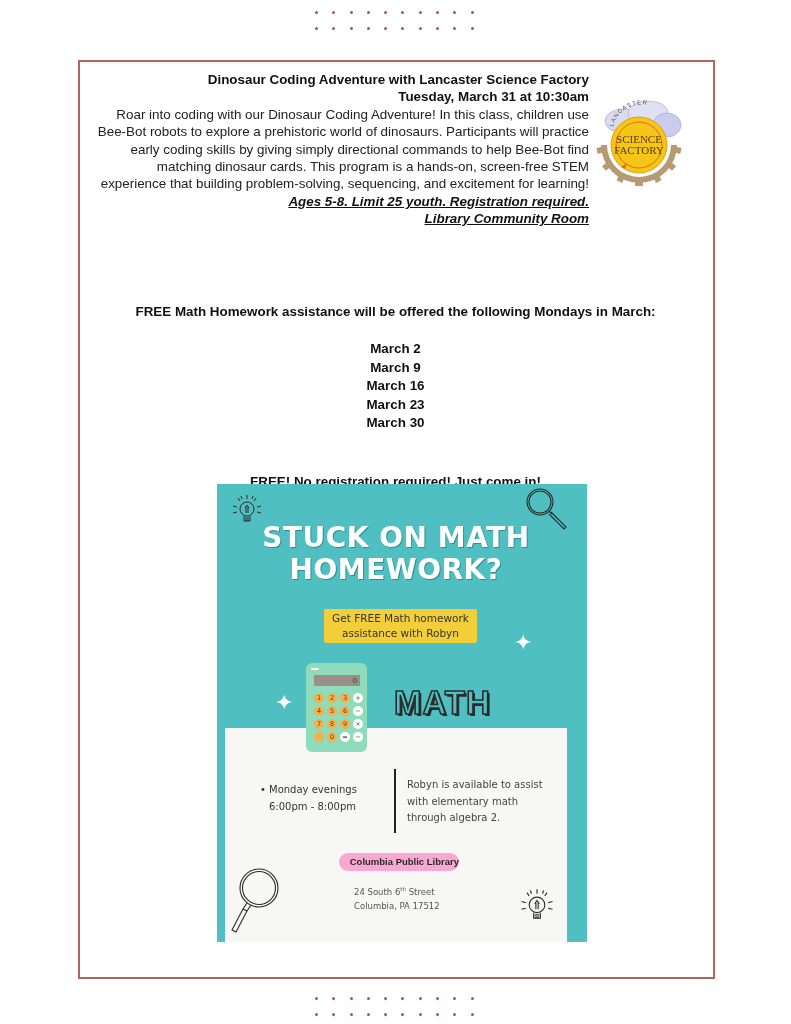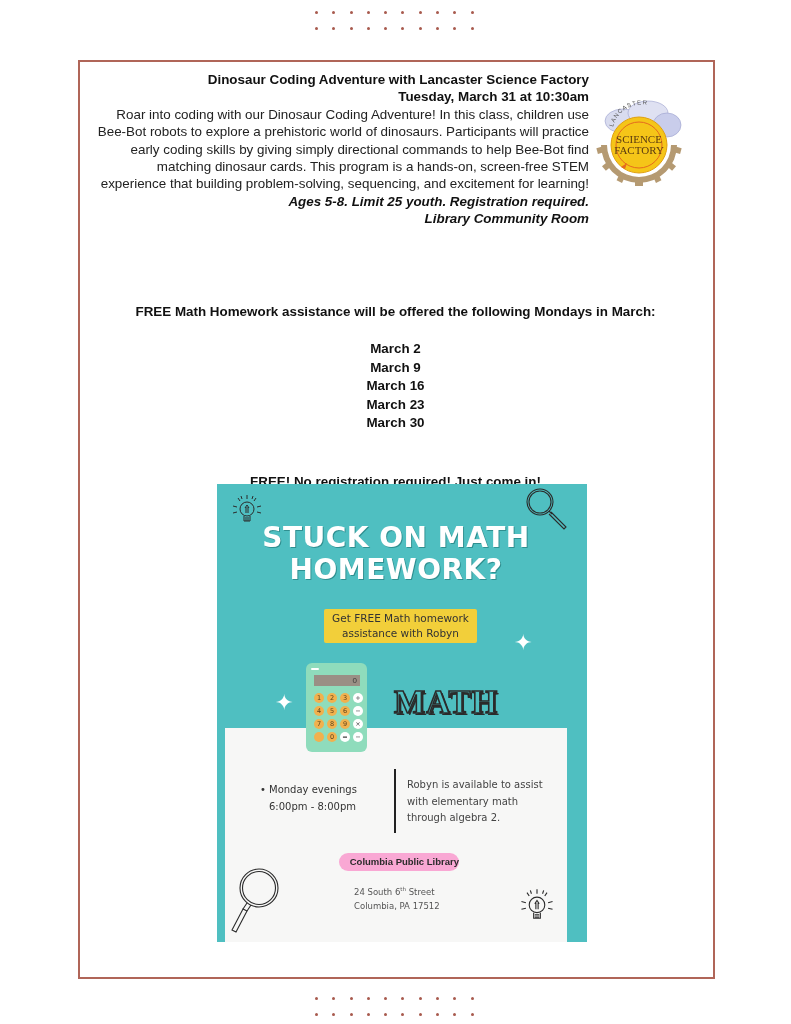--- a/index.html
+++ b/index.html
@@ -8,35 +8,35 @@
   .dots { position: absolute; left: 312px; width: 170px; display: grid; grid-template-columns: repeat(10, 17.3px); row-gap: 9px; }
   .dots span { width: 3px; height: 3px; border-radius: 50%; background: #a85a4e; display: block; margin: 2px 0 2px 3px; }
   .dots-top { top: 9px; }
   .dots-bottom { top: 995px; }
 
   .frame { position: absolute; left: 78px; top: 60px; width: 633px; height: 915px; border: 2px solid #b06558; box-sizing: content-box; }
 
   .event { position: absolute; left: 89px; top: 71px; width: 500px; font-size: 13.4px; line-height: 17.4px; color: #222; text-align: right; }
   .event .title, .event .date { font-weight: bold; color: #111; display: block; }
   .event .desc { display: block; }
-  .event .meta { display: block; font-weight: bold; font-style: italic; color: #111; }
+  .event .meta { display: block; font-weight: bold; font-style: italic; color: #111; text-decoration: underline; }
 
   .logo { position: absolute; left: 593px; top: 97px; width: 92px; height: 92px; }
 
   .math-info { position: absolute; left: 80px; width: 631px; text-align: center; font-weight: bold; font-size: 13.4px; color: #111; }
   .mi-intro { top: 304px; }
   .mi-dates { top: 340px; line-height: 18.5px; }
   .mi-dates div { display: block; }
   .mi-free { top: 466px; margin-top: 8px; }
 
   .flyer { position: absolute; left: 217px; top: 484px; width: 358px; height: 458px; background: #4fbfc1; overflow: hidden; padding-left: 12px; }
   .flyer .panel { position: absolute; left: 8px; top: 244px; width: 342px; height: 214px; background: #f7f7f6; }
   .flyer .headline { position: absolute; left: 0; width: 358px; top: 38px; text-align: center; color: #ffffff; font-weight: bold; font-size: 28px; line-height: 32px; letter-spacing: 0.5px; font-family: "DejaVu Sans", sans-serif; text-shadow: 1px 1px 0 #2f8f90; }
   .flyer .pill { position: absolute; left: 107px; top: 125px; width: 153px; height: 34px; background: #f2cf3a; border-radius: 2px; text-align: center; font-size: 10.5px; line-height: 15px; padding-top: 2px; color: #333; box-sizing: border-box; font-family: "DejaVu Sans", sans-serif; }
-  .flyer .math-word { position: absolute; left: 177px; top: 200px; font-family: Liberation Serif, serif; font-weight: bold; font-size: 33px; color: #4fbfc1; -webkit-text-stroke: 1.6px #2b2b2b; letter-spacing: 1px; text-shadow: 2px 2px 0 #2b2b2b; }
+  .flyer .math-word { position: absolute; left: 177px; top: 200px; font-family: Liberation Sans, sans-serif; font-weight: bold; font-size: 33px; color: #4fbfc1; -webkit-text-stroke: 1.6px #2b2b2b; letter-spacing: 1px; text-shadow: 2px 2px 0 #2b2b2b; }
   .flyer .calc { position: absolute; left: 89px; top: 179px; width: 61px; height: 89px; background: #8fdcbc; border-radius: 6px; }
   .calc .screen { position: absolute; left: 8px; top: 12px; width: 46px; height: 11px; background: #9a8f85; font-size: 8px; color: #3a3a3a; text-align: right; padding-right: 3px; box-sizing: border-box; line-height: 11px; }
   .calc .keys { position: absolute; left: 8px; top: 30px; display: grid; grid-template-columns: repeat(4, 12px); grid-auto-rows: 12px; gap: 1px; }
   .calc .key { width: 10px; height: 10px; border-radius: 50%; font-size: 6.5px; line-height: 10px; text-align: center; color: #5a3f1a; font-family: "DejaVu Sans", sans-serif; }
   .calc .key.num { background: #f1b14e; }
   .calc .key.op { background: #ffffff; color: #444; }
   .calc .shine { position: absolute; left: 5px; top: 5px; width: 8px; height: 2px; background: #fff; border-radius: 2px; }
   .flyer .sparkle { position: absolute; color: #ffffff; font-size: 22px; line-height: 22px; }
   .flyer .bullet { position: absolute; left: 43px; top: 297px; font-size: 10px; line-height: 17px; color: #333; font-family: "DejaVu Sans", sans-serif; }
   .flyer .bullet .b { display: inline-block; width: 9px; }

